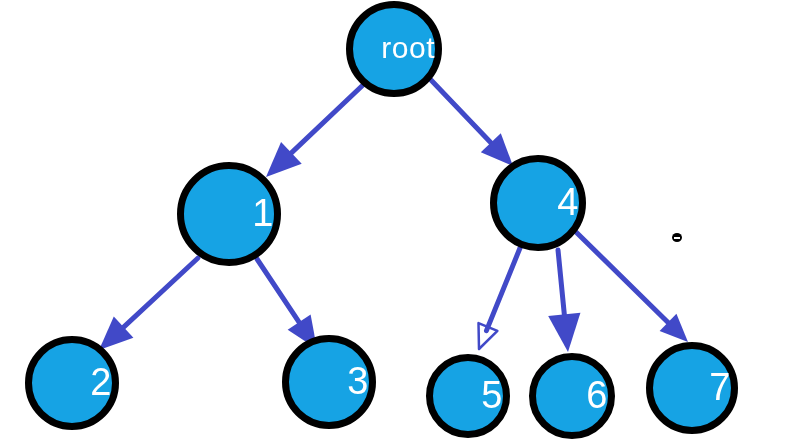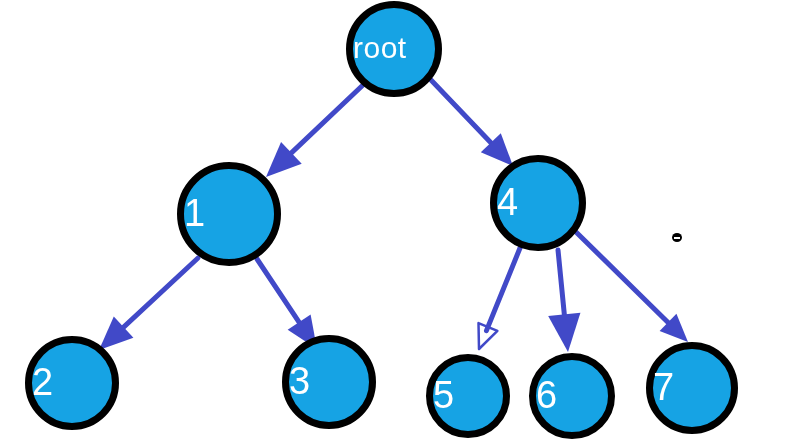--- a/index.html
+++ b/index.html
@@ -23,21 +23,21 @@
     height: 442px;
     display: block;
   }
   .node {
     position: absolute;
     box-sizing: border-box;
     border-radius: 50%;
     border: 7px solid #000000;
     display: flex;
     align-items: center;
-    justify-content: flex-start;
+    justify-content: flex-end;
     color: #ffffff;
     font-size: 38px;
     font-weight: 400;
     letter-spacing: 0.5px;
     user-select: none;
   }
   .node[data-node-index="0"] {
     font-size: 30px;
   }
   .node .node-label {

